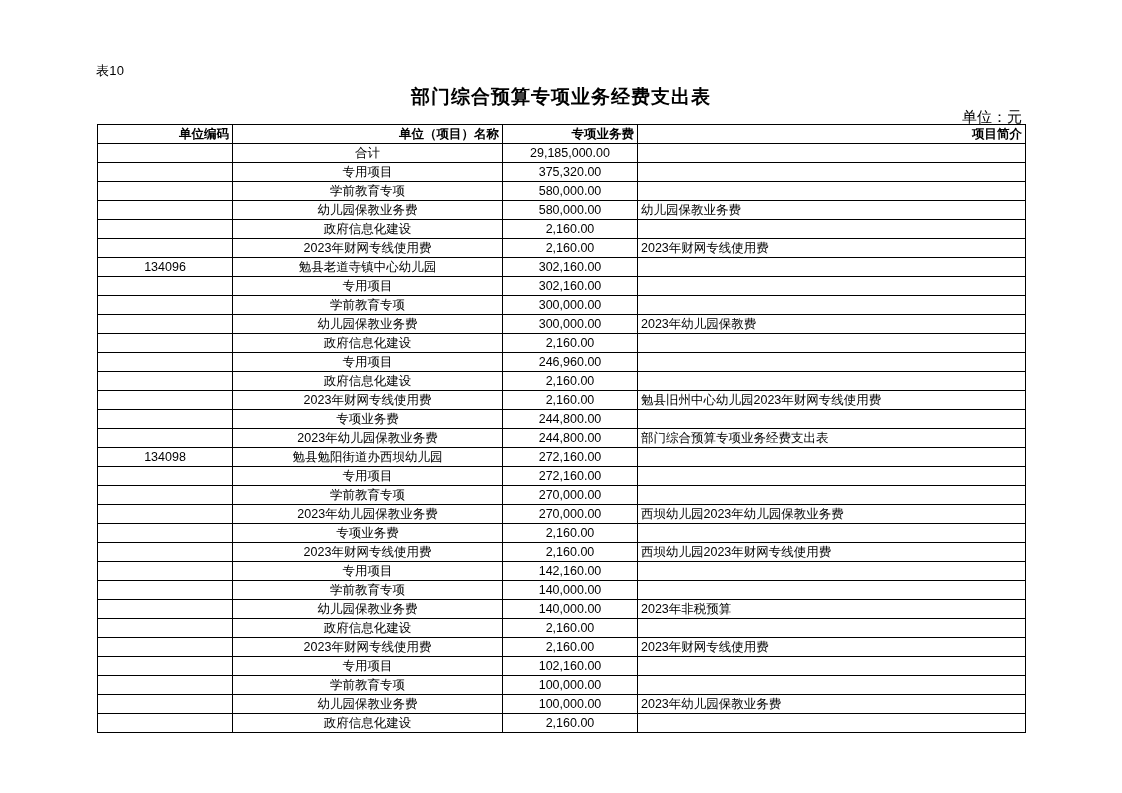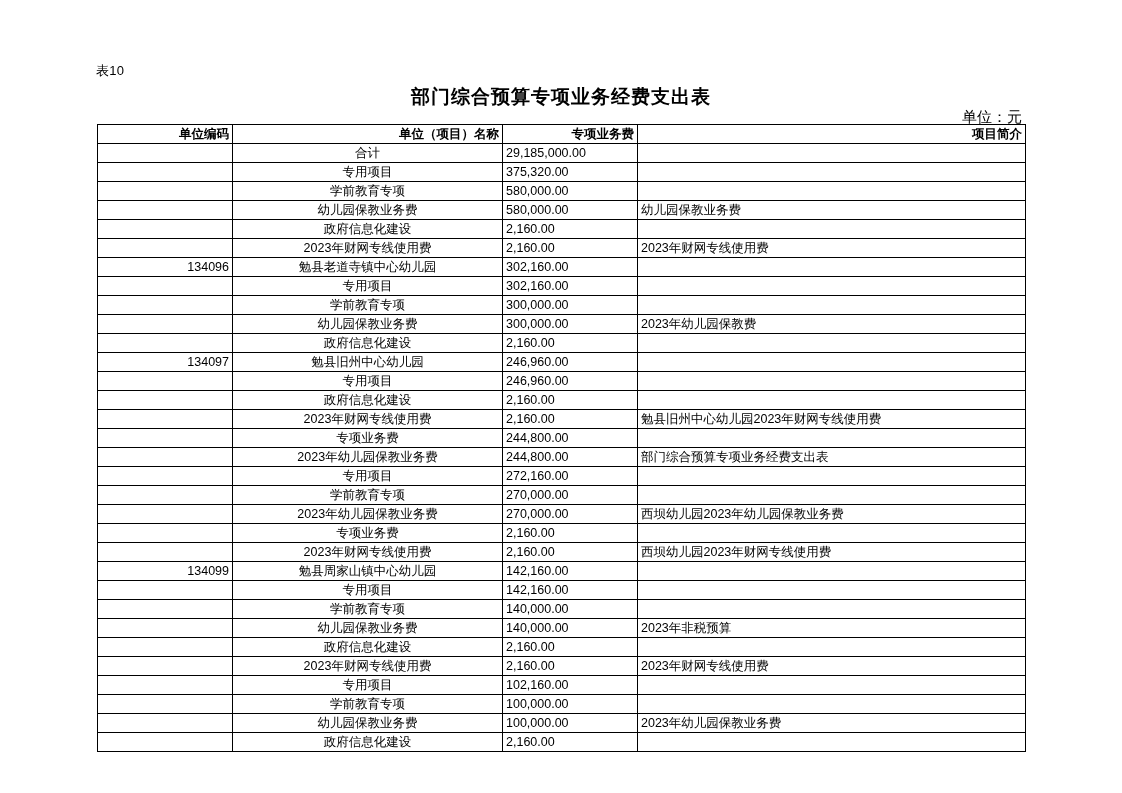--- a/index.html
+++ b/index.html
@@ -67,23 +67,23 @@
     height: 18px;
     line-height: 17px;
     padding: 0 3px;
     overflow: hidden;
     white-space: nowrap;
   }
   table.budget th {
     text-align: right;
     font-weight: bold;
   }
-  td.code { text-align: right; }
+  td.code { text-align: center; }
   td.name { text-align: center; }
-  td.amount { text-align: left; padding-right: 3px; }
+  td.amount { text-align: center; padding-right: 3px; }
   td.desc { text-align: left; }
 </style>
 </head>
 <body>
 
 <div class="page">
 
   <div class="sheet-label">表10</div>
 
   <div class="doc-title">部门综合预算专项业务经费支出表</div>
@@ -166,26 +166,20 @@
           <td class="amount">300,000.00</td>
           <td class="desc">2023年幼儿园保教费</td>
         </tr>
         <tr>
           <td class="code"></td>
           <td class="name">政府信息化建设</td>
           <td class="amount">2,160.00</td>
           <td class="desc"></td>
         </tr>
         <tr>
-          <td class="code">134097</td>
-          <td class="name">勉县旧州中心幼儿园</td>
-          <td class="amount">246,960.00</td>
-          <td class="desc"></td>
-        </tr>
-        <tr>
           <td class="code"></td>
           <td class="name">专用项目</td>
           <td class="amount">246,960.00</td>
           <td class="desc"></td>
         </tr>
         <tr>
           <td class="code"></td>
           <td class="name">政府信息化建设</td>
           <td class="amount">2,160.00</td>
           <td class="desc"></td>
@@ -202,20 +196,26 @@
           <td class="amount">244,800.00</td>
           <td class="desc"></td>
         </tr>
         <tr>
           <td class="code"></td>
           <td class="name">2023年幼儿园保教业务费</td>
           <td class="amount">244,800.00</td>
           <td class="desc">部门综合预算专项业务经费支出表</td>
         </tr>
         <tr>
+          <td class="code">134098</td>
+          <td class="name">勉县勉阳街道办西坝幼儿园</td>
+          <td class="amount">272,160.00</td>
+          <td class="desc"></td>
+        </tr>
+        <tr>
           <td class="code"></td>
           <td class="name">专用项目</td>
           <td class="amount">272,160.00</td>
           <td class="desc"></td>
         </tr>
         <tr>
           <td class="code"></td>
           <td class="name">学前教育专项</td>
           <td class="amount">270,000.00</td>
           <td class="desc"></td>
@@ -232,26 +232,20 @@
           <td class="amount">2,160.00</td>
           <td class="desc"></td>
         </tr>
         <tr>
           <td class="code"></td>
           <td class="name">2023年财网专线使用费</td>
           <td class="amount">2,160.00</td>
           <td class="desc">西坝幼儿园2023年财网专线使用费</td>
         </tr>
         <tr>
-          <td class="code">134099</td>
-          <td class="name">勉县周家山镇中心幼儿园</td>
-          <td class="amount">142,160.00</td>
-          <td class="desc"></td>
-        </tr>
-        <tr>
           <td class="code"></td>
           <td class="name">专用项目</td>
           <td class="amount">142,160.00</td>
           <td class="desc"></td>
         </tr>
         <tr>
           <td class="code"></td>
           <td class="name">学前教育专项</td>
           <td class="amount">140,000.00</td>
           <td class="desc"></td>

